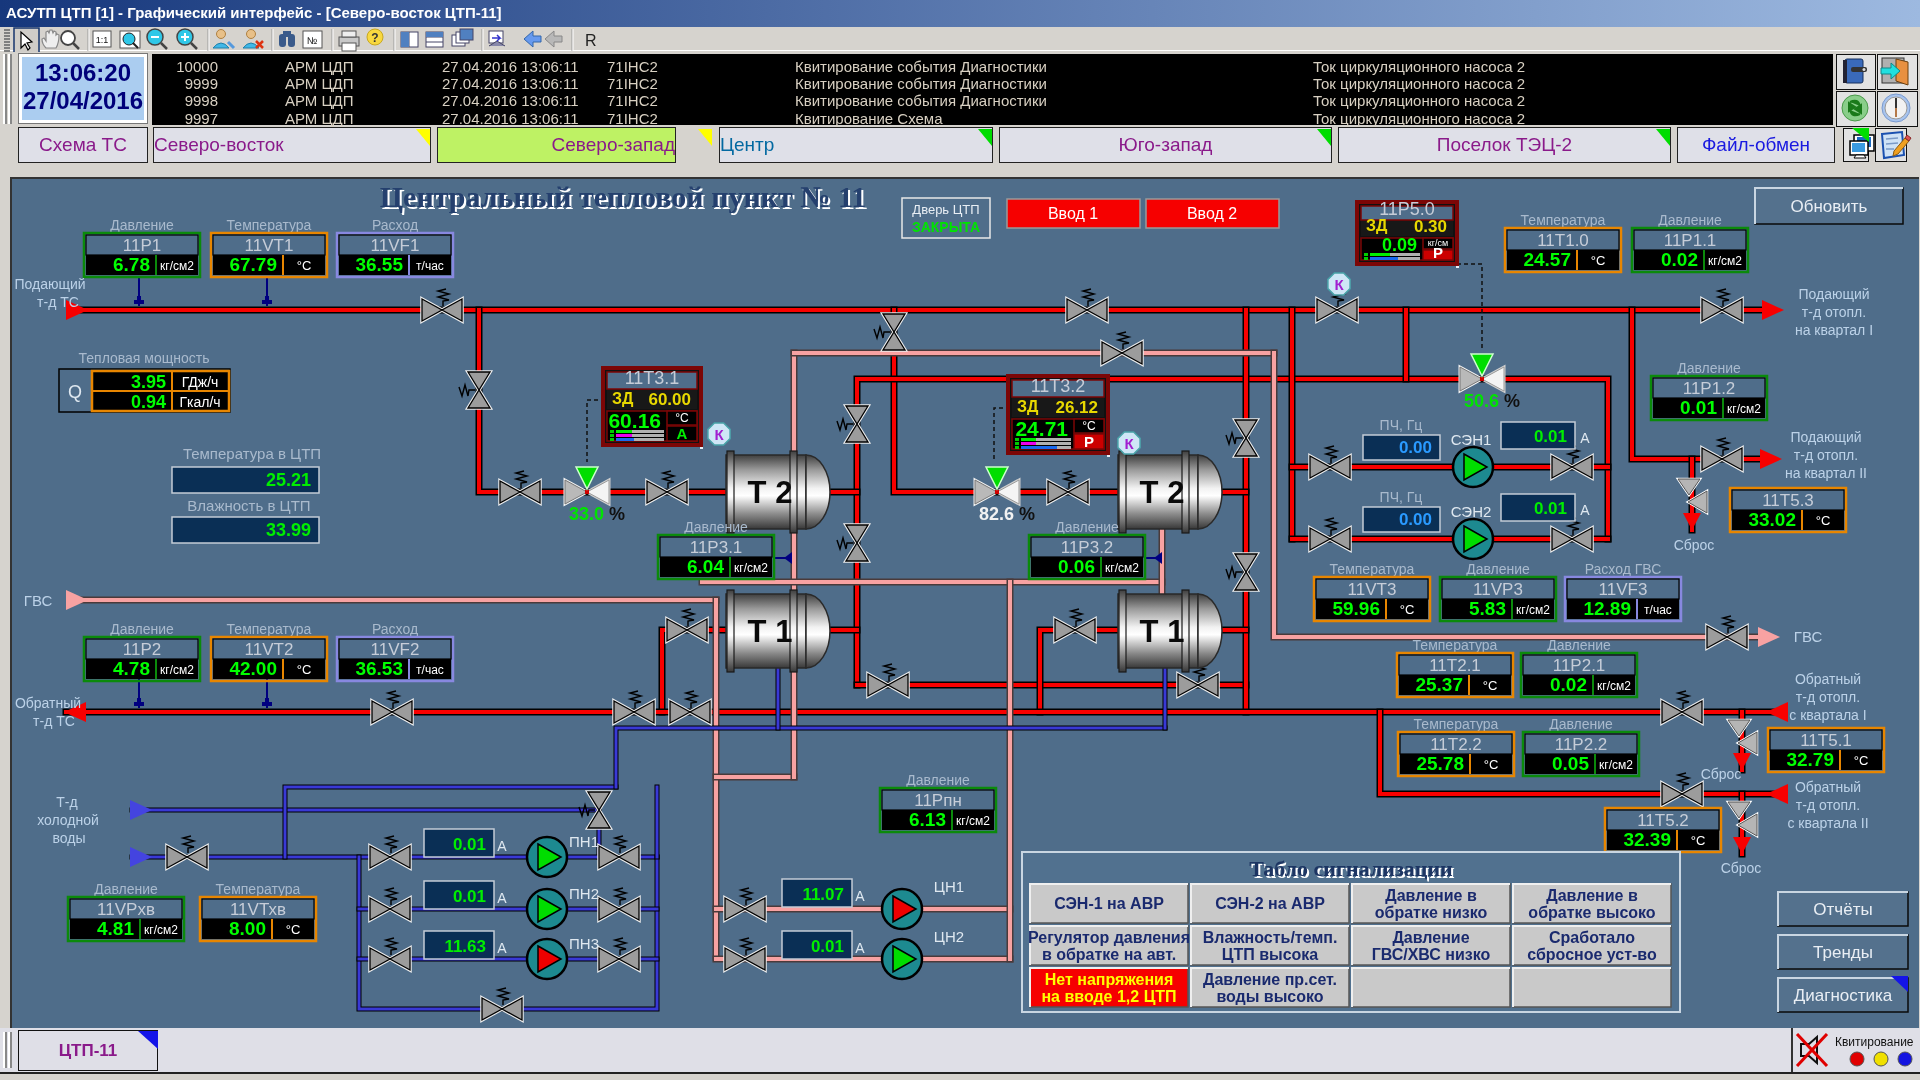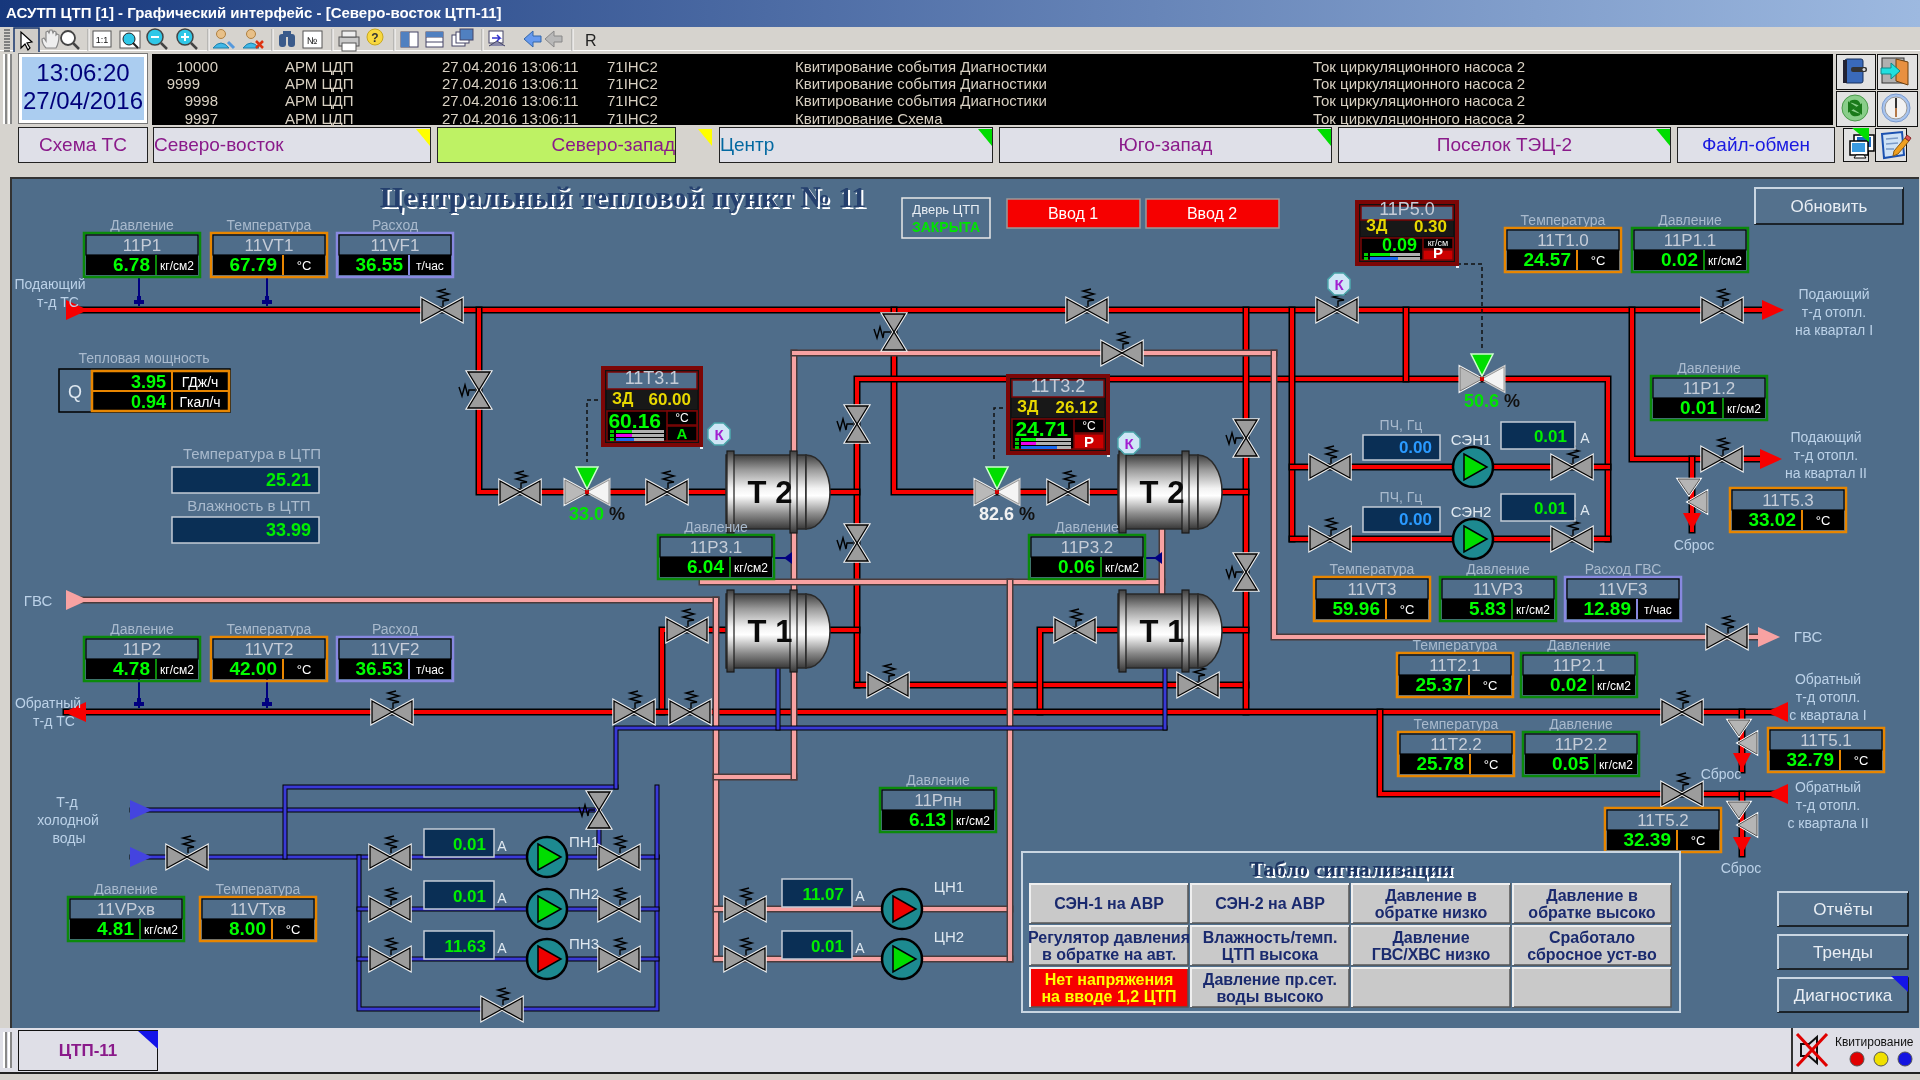--- a/index.html
+++ b/index.html
@@ -89,35 +89,35 @@
         <path d="M545,13 l9,-8 0,5 8,0 0,6 -8,0 0,5 Z" fill="#b8b8b8" stroke="#888"></path>
         <line x1="572" y1="3" x2="572" y2="25" stroke="#9a9a9a" stroke-width="1"></line>
         <line x1="573" y1="3" x2="573" y2="25" stroke="#fff" stroke-width="1"></line>
         <text x="585" y="20" font-size="16" fill="#222" font-family="Liberation Sans,sans-serif">R</text>
       </svg>
     </div>
  <div class="abs" style="left:0;top:52px;width:1920px;height:75px;background:#d6d3ce">
    <div class="abs" style="left:3px;top:2px;width:3px;height:70px;border-left:2px solid #fff;border-right:2px solid #888"></div>
    <div class="abs" style="left:8px;top:2px;width:3px;height:70px;border-left:2px solid #fff;border-right:2px solid #888"></div>
    <div class="abs" style="left:18px;top:1px;width:130px;height:71px;background:#fff;border:1px solid #777"></div>
-   <div class="abs" style="left:22px;top:5px;width:122px;height:63px;background:#abcdf0;color:#00007a;font-weight:normal;font-size:24px;text-align:center">
+   <div class="abs" style="left:22px;top:5px;width:122px;height:63px;background:#abcdf0;color:#00007a;font-weight:bold;font-size:24px;text-align:center">
         <div style="margin-top:2px">13:06:20</div>
         <div>27/04/2016</div>
       </div>
    <div class="abs" style="left:152px;top:2px;width:1681px;height:71px;background:#000">
         <div style="position:absolute;top:4px;left:0;width:100%;height:17px;color:#d8d0c2;font-size:15px;white-space:nowrap">
           <span style="position:absolute;left:66px;text-align:right;transform:translateX(-100%)">10000</span>
           <span style="position:absolute;left:133px">АРМ ЦДП</span>
           <span style="position:absolute;left:290px">27.04.2016 13:06:11</span>
           <span style="position:absolute;left:455px">71IHC2</span>
           <span style="position:absolute;left:643px">Квитирование события Диагностики</span>
           <span style="position:absolute;left:1161px">Ток циркуляционного насоса 2</span>
         </div>
         <div style="position:absolute;top:21px;left:0;width:100%;height:17px;color:#d8d0c2;font-size:15px;white-space:nowrap">
-          <span style="position:absolute;left:48px;text-align:center;transform:translateX(-100%)">9999</span>
+          <span style="position:absolute;left:66px;text-align:center;transform:translateX(-100%)">9999</span>
           <span style="position:absolute;left:133px">АРМ ЦДП</span>
           <span style="position:absolute;left:290px">27.04.2016 13:06:11</span>
           <span style="position:absolute;left:455px">71IHC2</span>
           <span style="position:absolute;left:643px">Квитирование события Диагностики</span>
           <span style="position:absolute;left:1161px">Ток циркуляционного насоса 2</span>
         </div>
         <div style="position:absolute;top:38px;left:0;width:100%;height:17px;color:#d8d0c2;font-size:15px;white-space:nowrap">
           <span style="position:absolute;left:66px;text-align:center;transform:translateX(-100%)">9998</span>
           <span style="position:absolute;left:133px">АРМ ЦДП</span>
           <span style="position:absolute;left:290px">27.04.2016 13:06:11</span>

